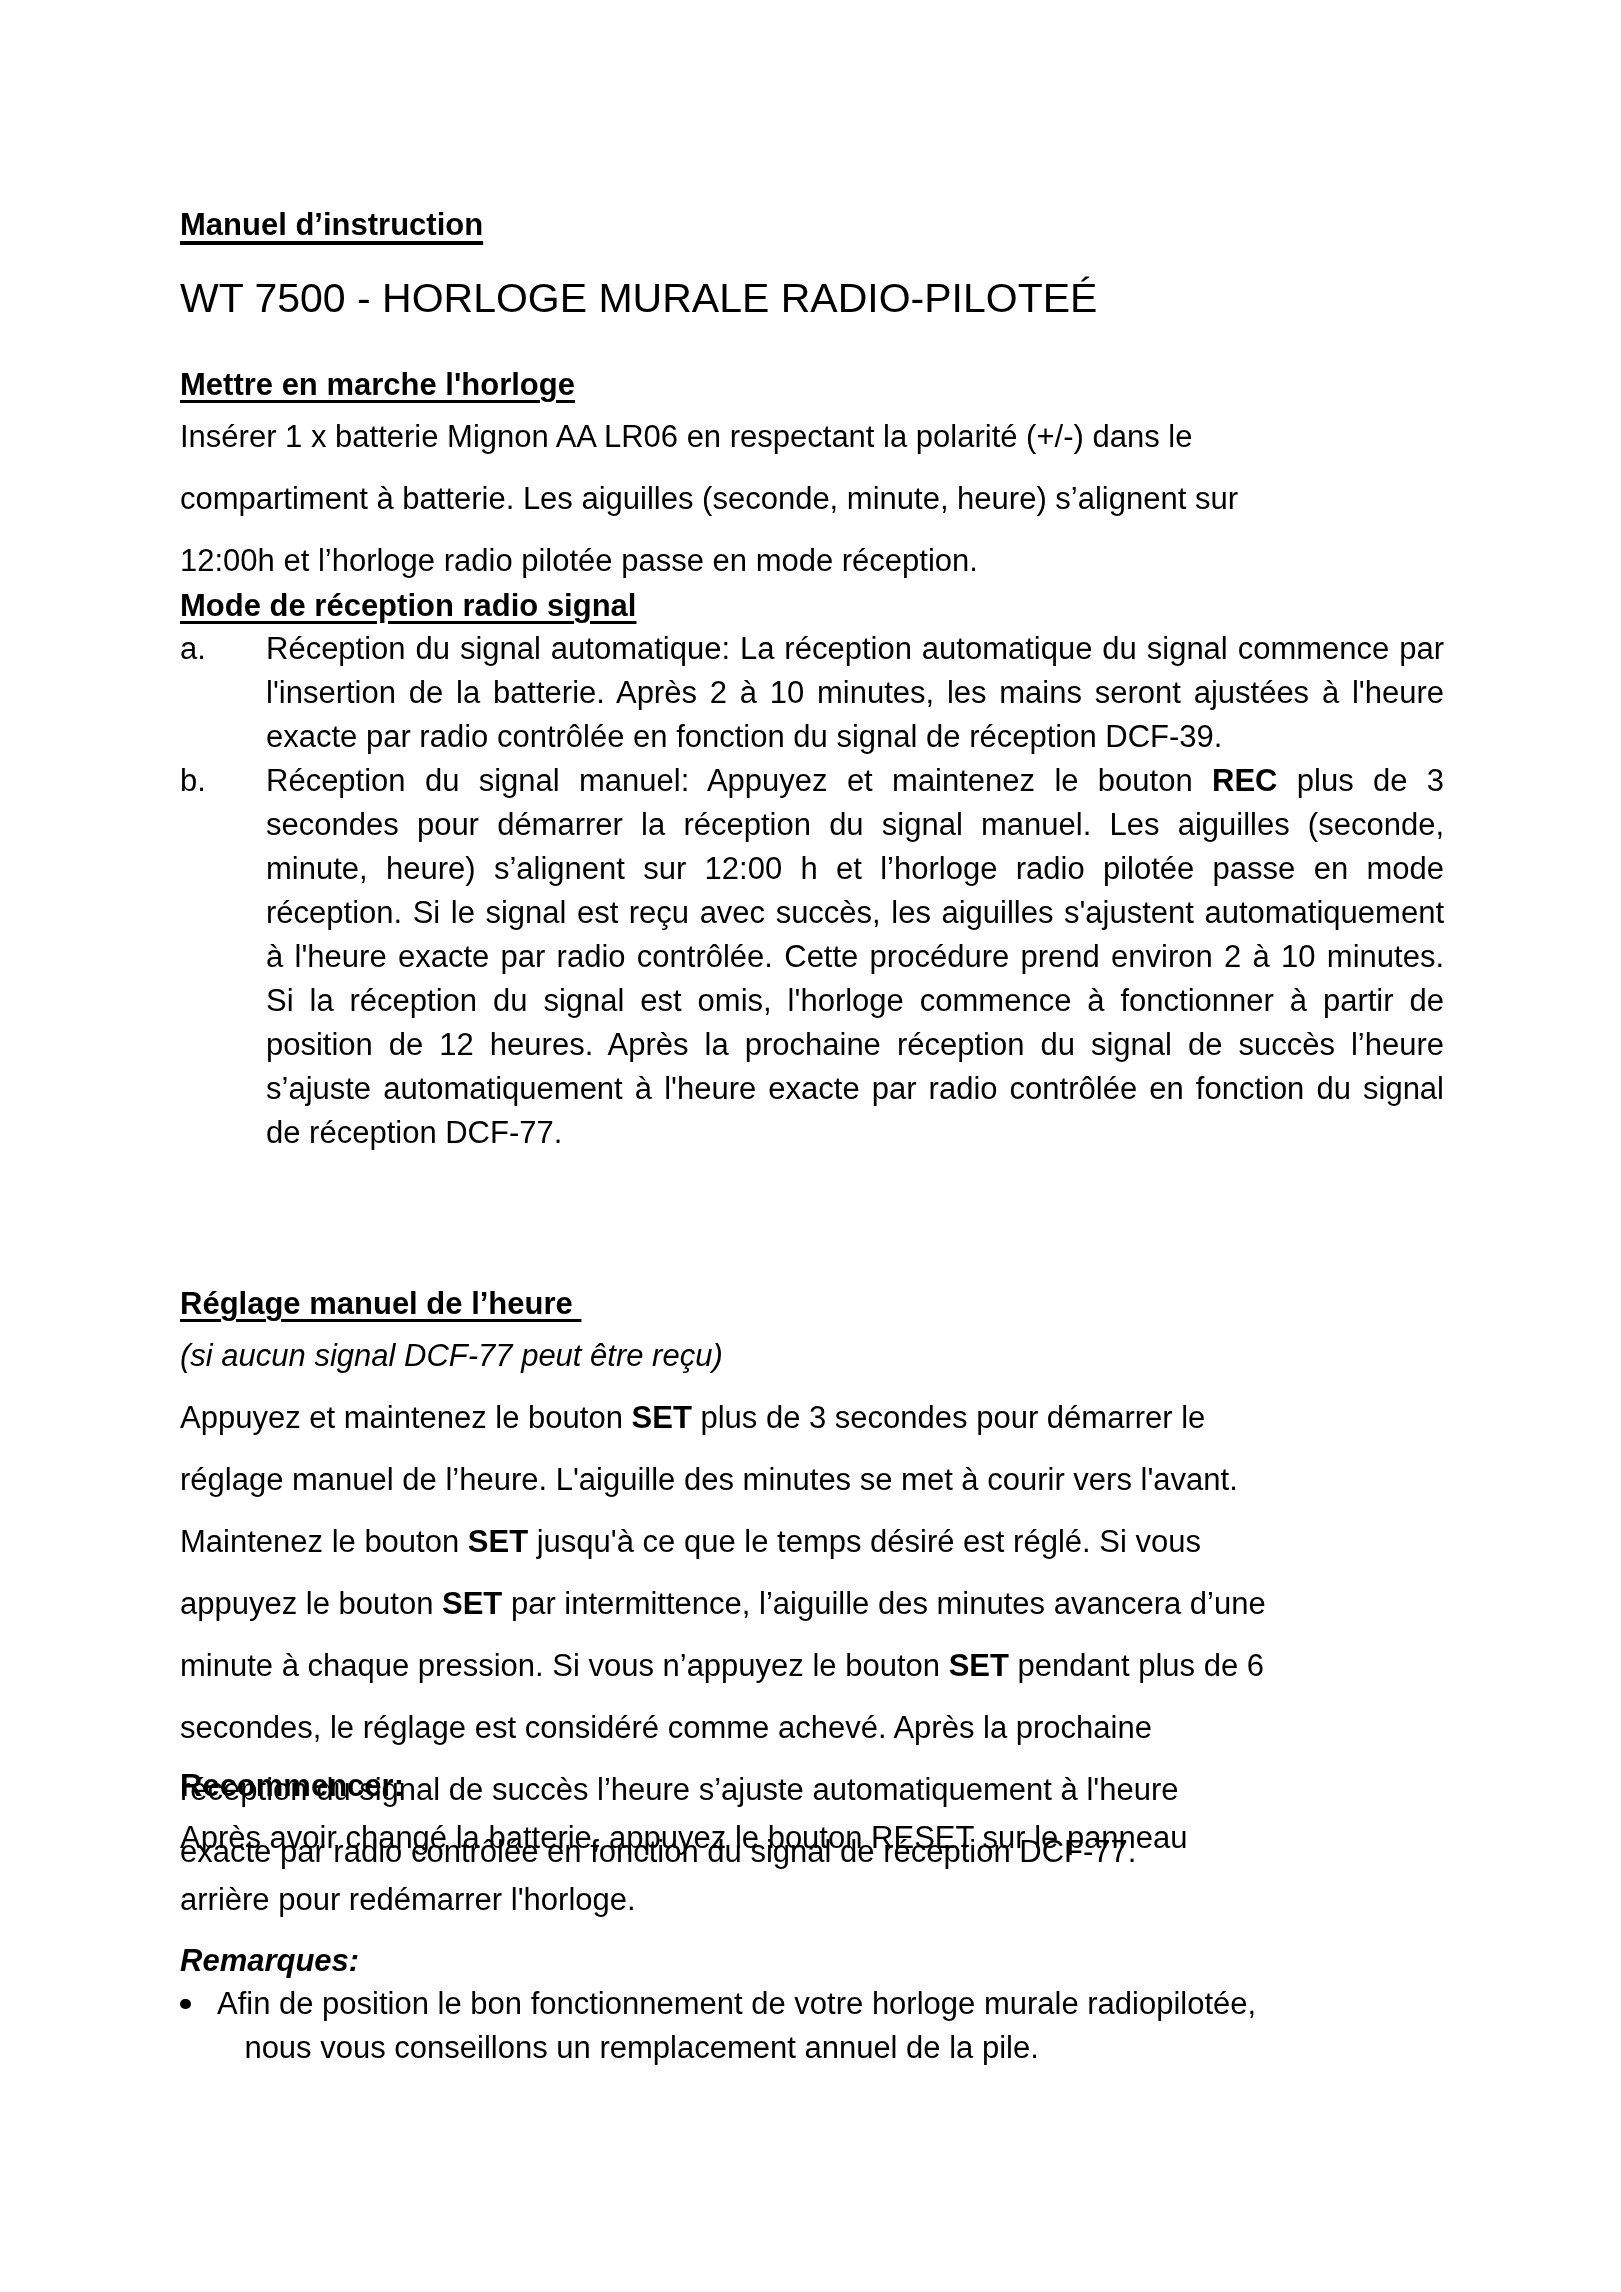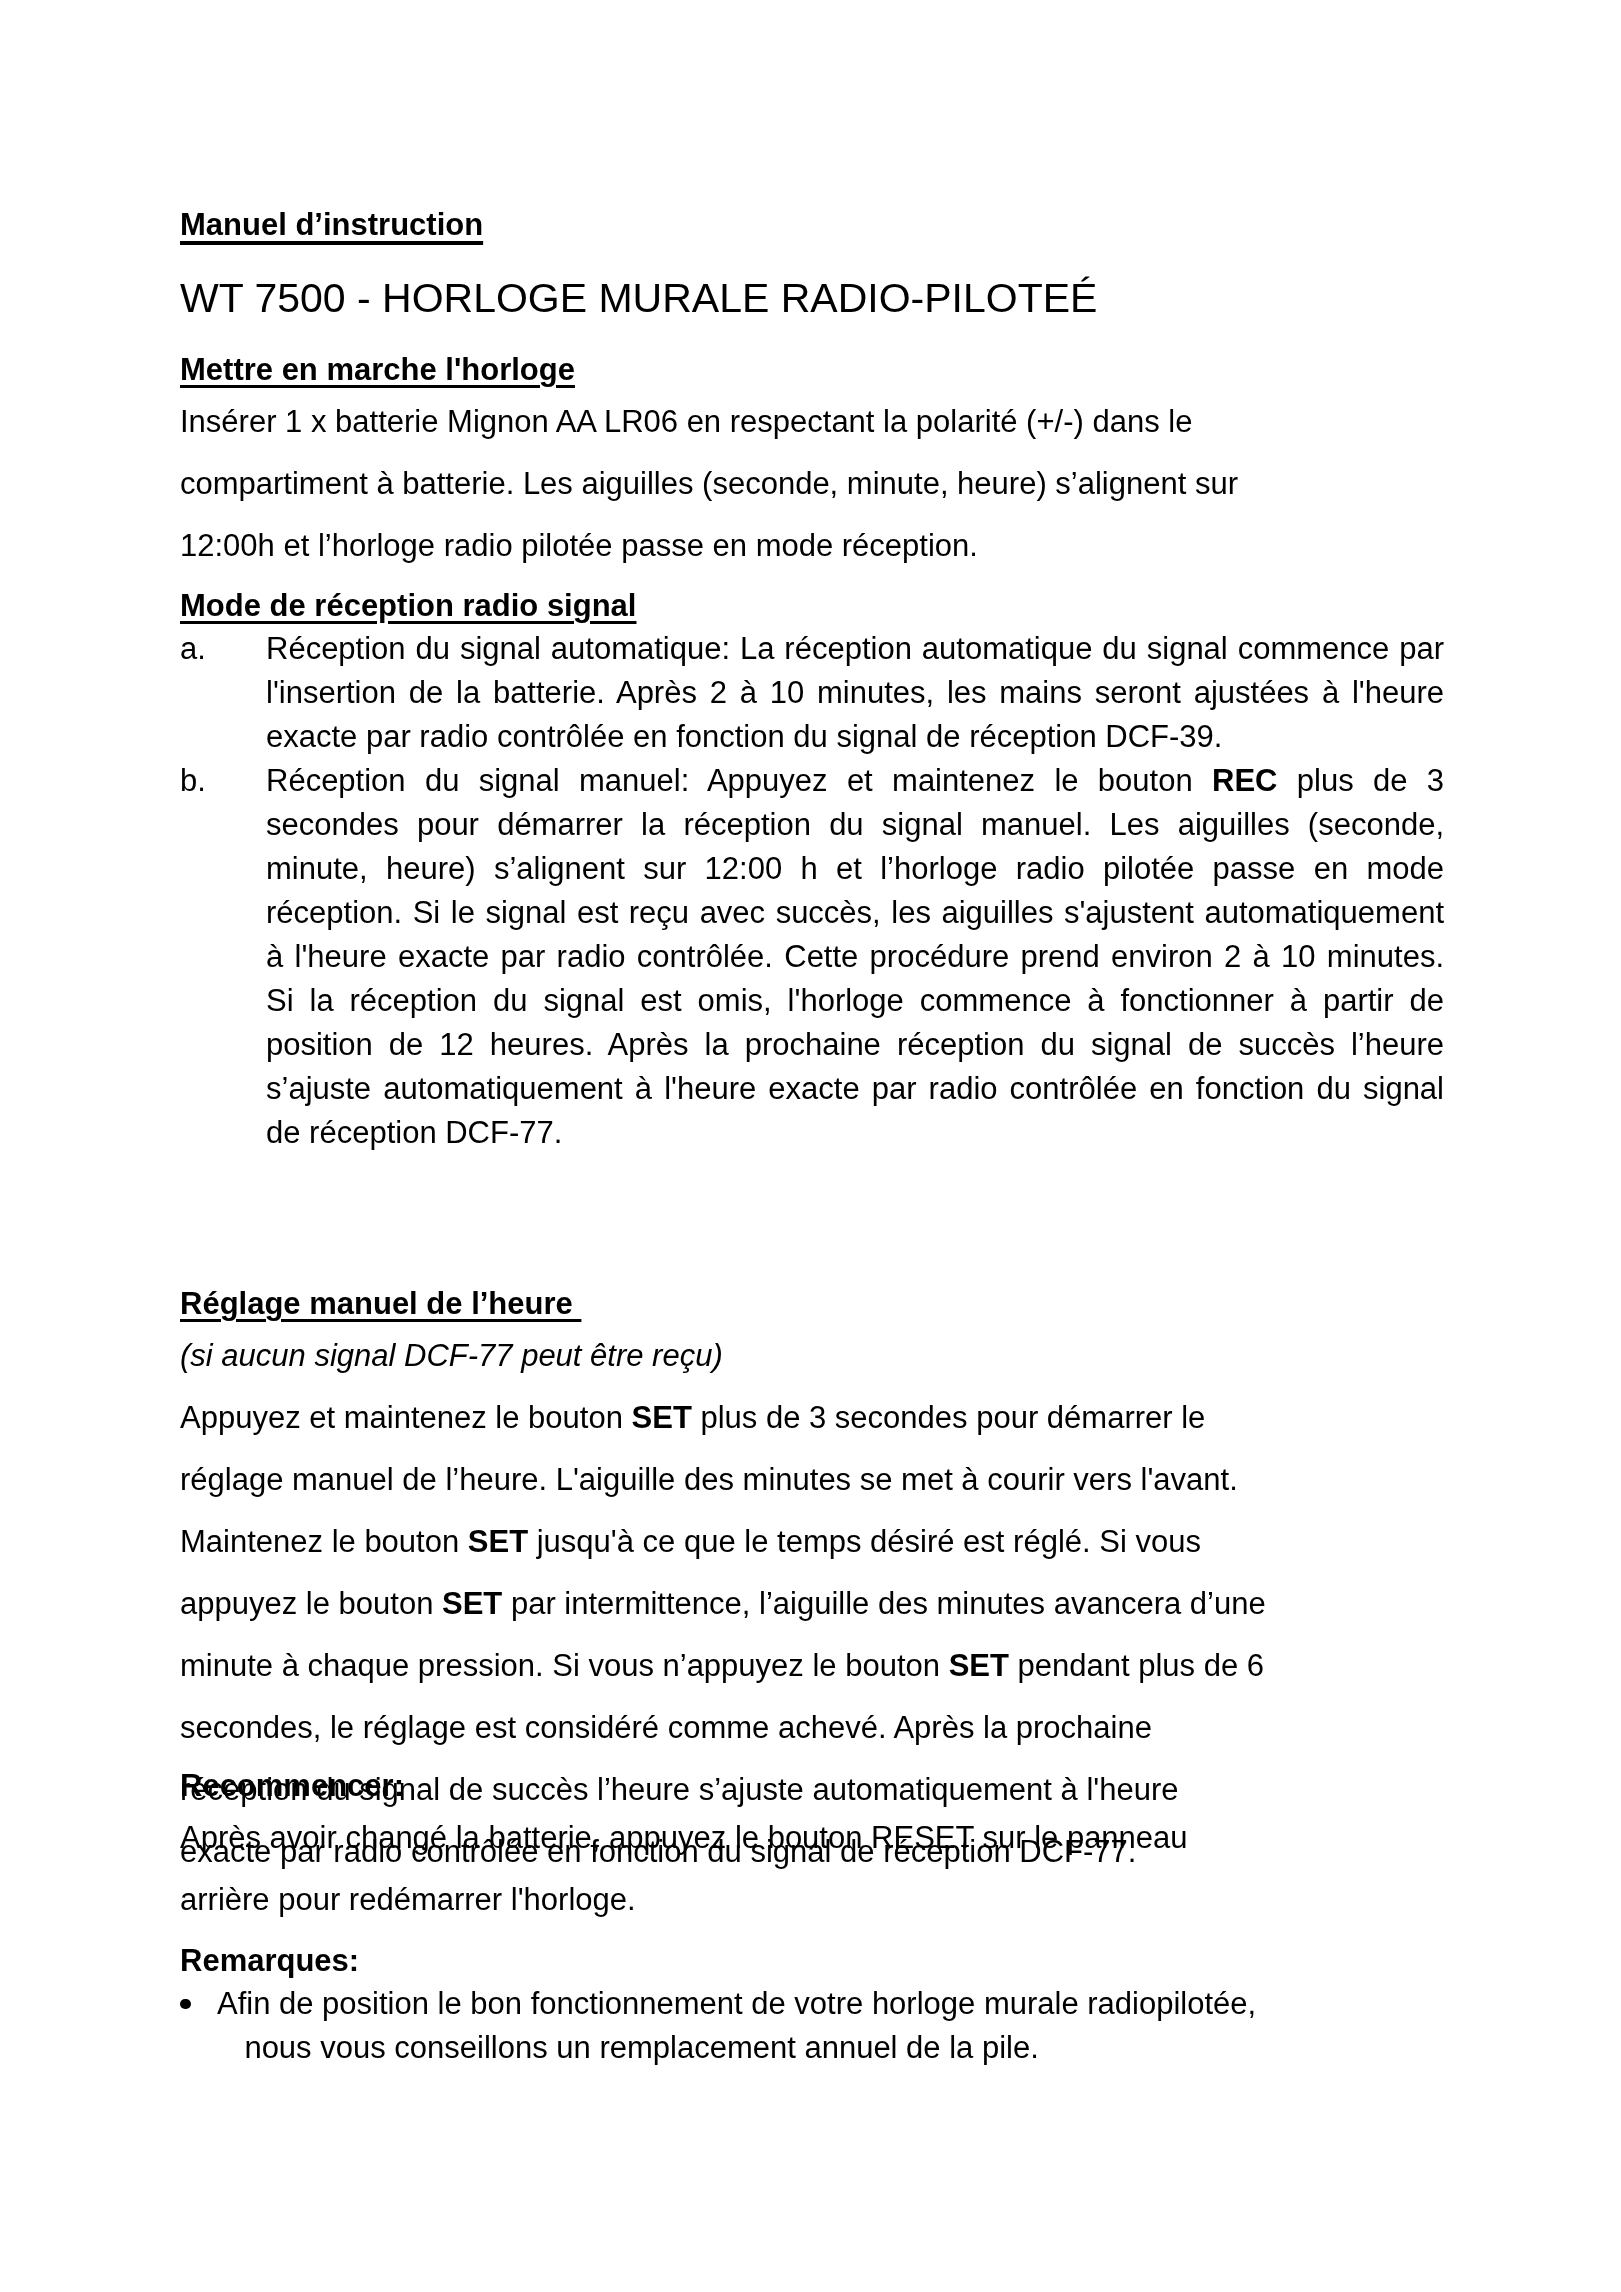--- a/index.html
+++ b/index.html
@@ -55,20 +55,21 @@
       font-weight: bold;
       line-height: 43px;
       white-space: nowrap;
     }
     .section-heading.underlined {
       text-decoration: underline;
       text-decoration-thickness: 2.9px;
       text-underline-offset: 4.9px;
     }
     .section-heading.italic {
+      font-style: italic;
     }
     .para {
       margin: 0;
       font-size: 31px;
       line-height: 62px;
       white-space: pre-line;
     }
     .para.italic {
       font-style: italic;
     }
@@ -112,21 +113,21 @@
     }
   </style>
 </head>
 <body>
 
 <div class="page">
 
   <h1 class="doc-title">Manuel d’instruction</h1>
   <h2 class="doc-subtitle">WT 7500 - HORLOGE MURALE RADIO-PILOTEÉ</h2>
 
-  <div class="section" style="top:348px;">
+  <div class="section" style="top:363px;">
     <h3 class="section-heading underlined">Mettre en marche l'horloge</h3>
     <p class="para">Insérer 1 x batterie Mignon AA LR06 en respectant la polarité (+/-) dans le
 compartiment à batterie. Les aiguilles (seconde, minute, heure) s’alignent sur
 12:00h et l’horloge radio pilotée passe en mode réception.</p>
   </div>
 
   <div class="section" style="top:584px;">
     <h3 class="section-heading underlined">Mode de réception radio signal</h3>
     <div class="list-item">
       <span class="list-marker">a.</span>

